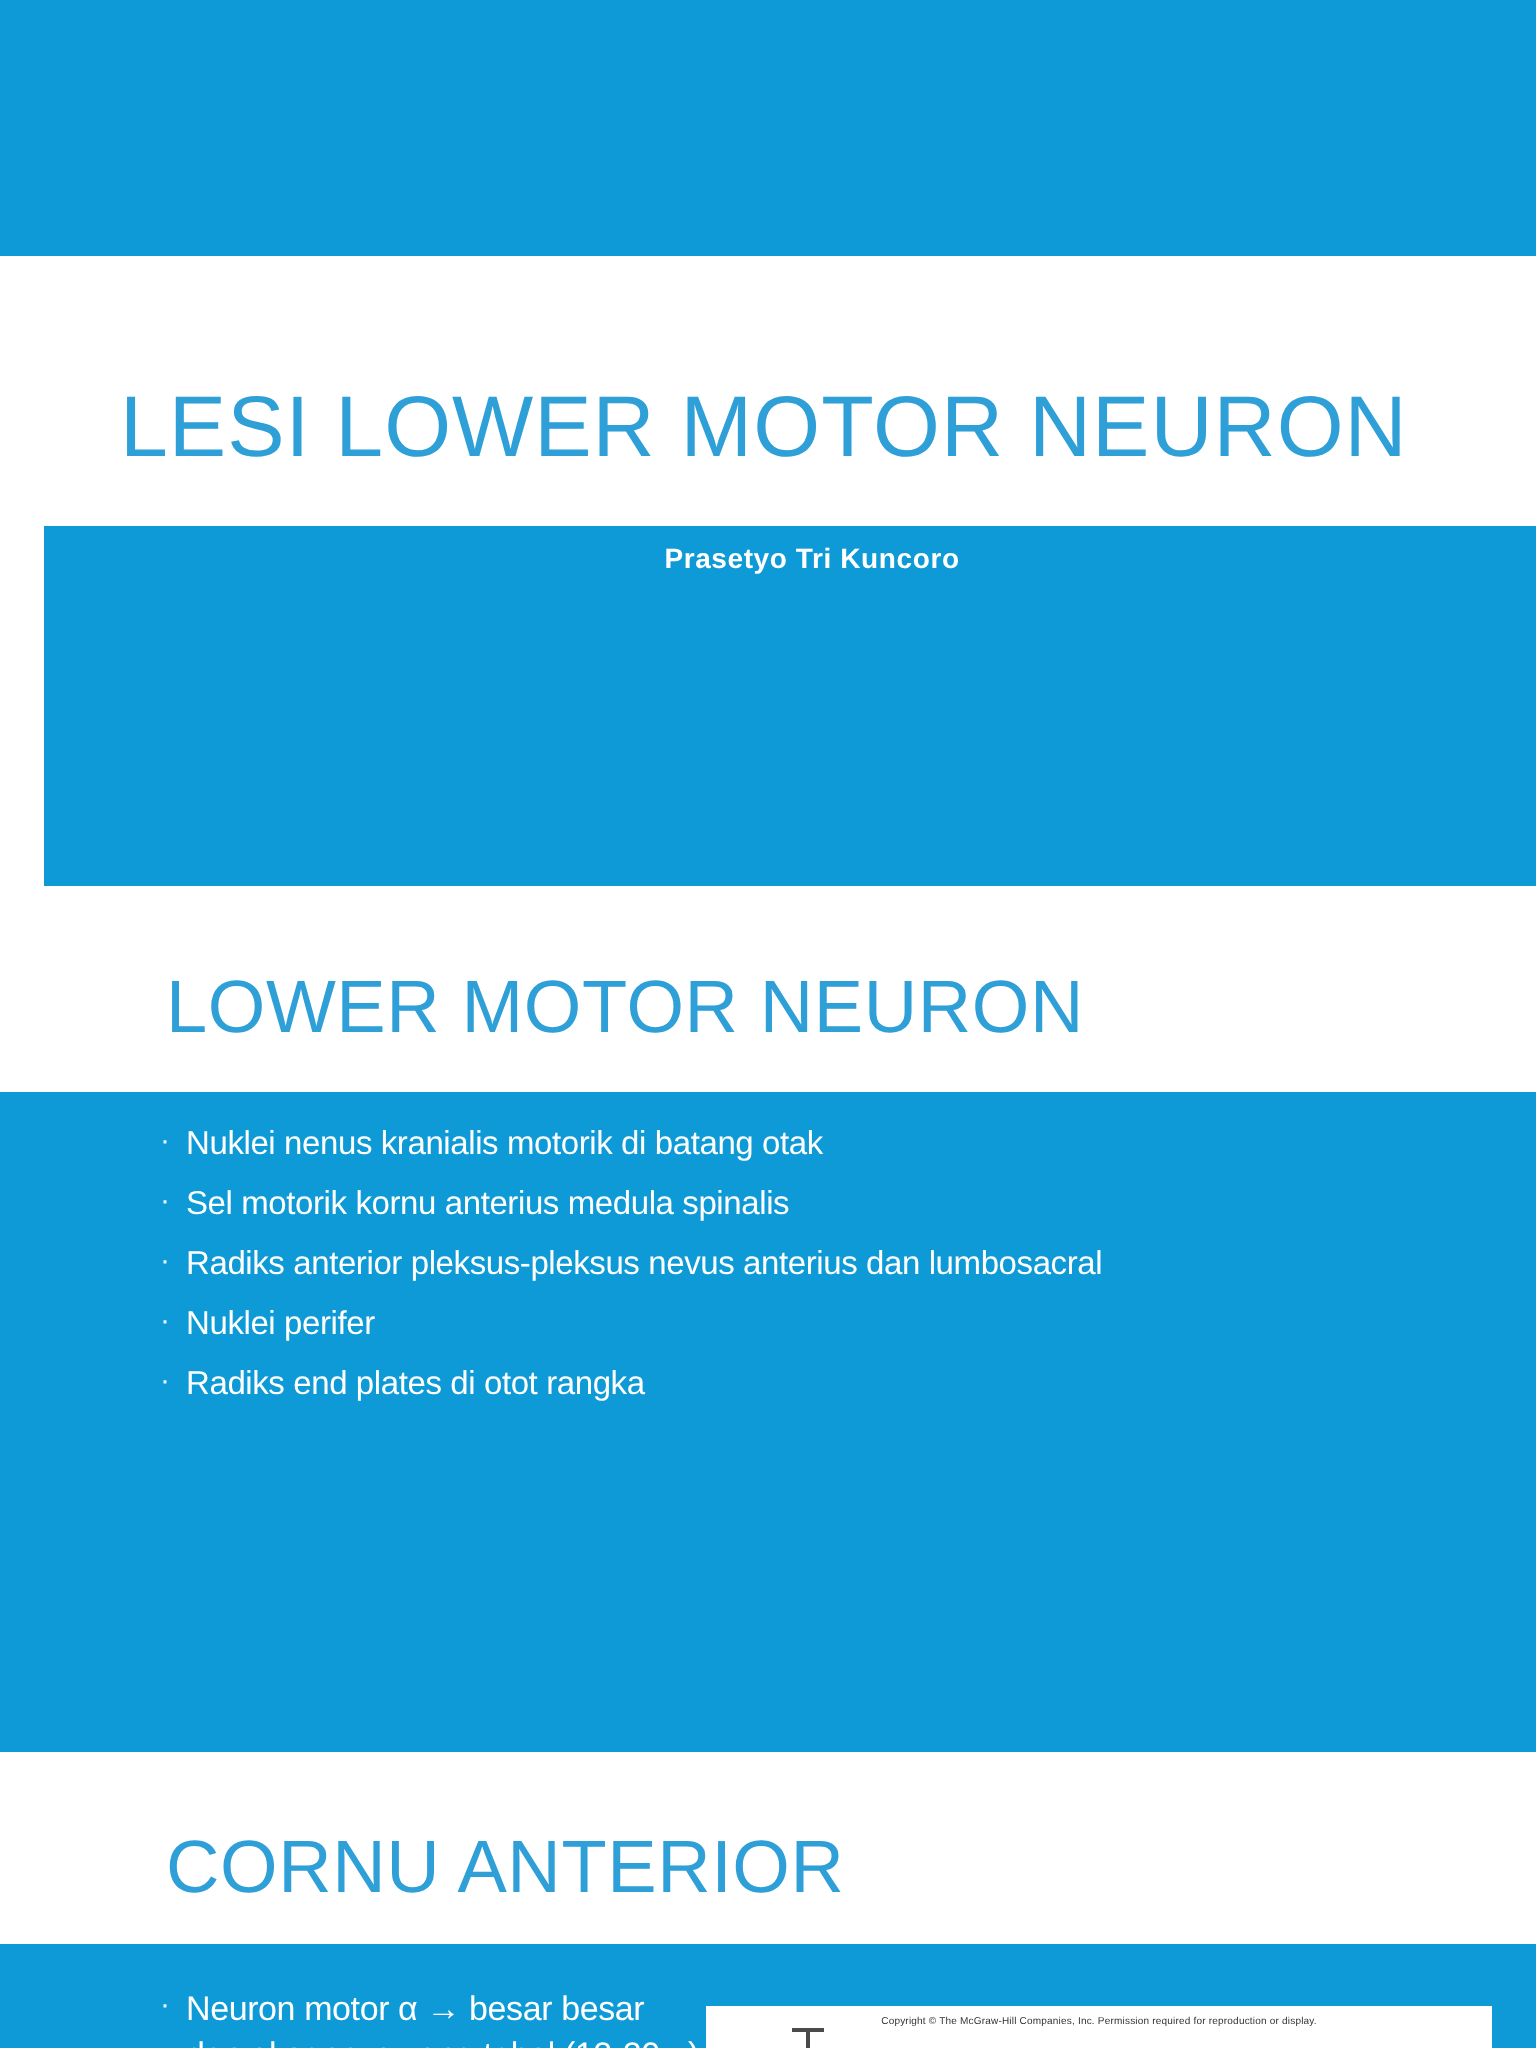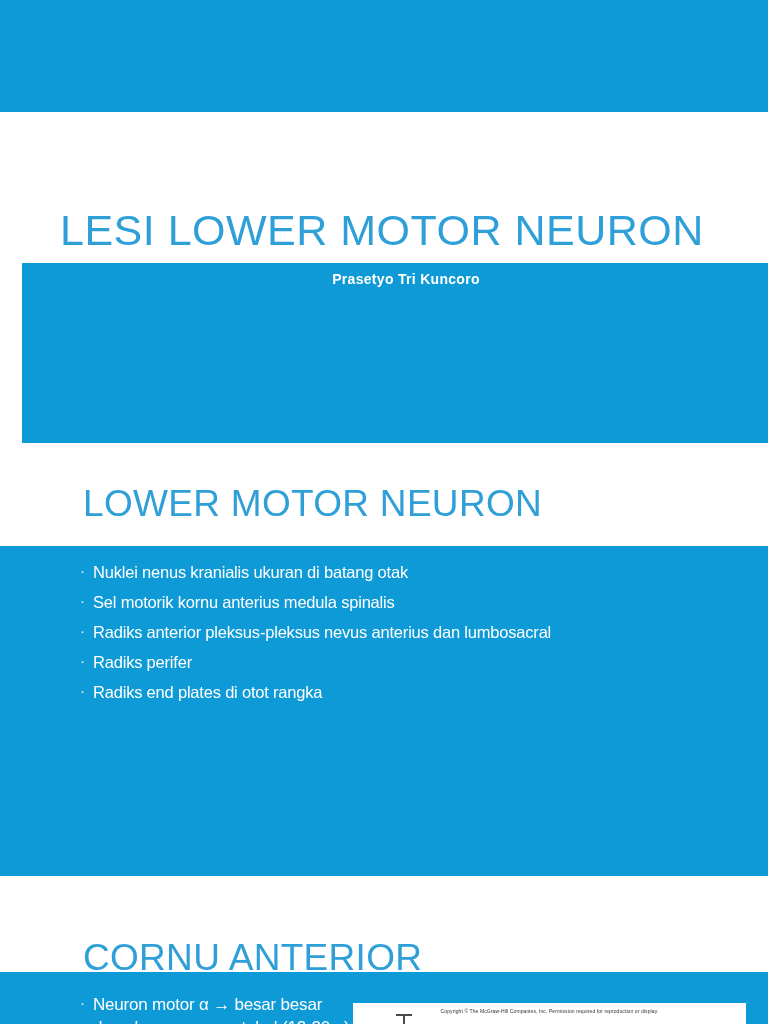--- a/index.html
+++ b/index.html
@@ -13,21 +13,21 @@
     overflow: hidden;
     background: #ffffff;
   }
 
   .band { position: absolute; left: 0; width: 768px; }
   .band.blue { background: #0d9ad6; }
   .band.white { background: #ffffff; }
 
   
   .s1-top    { top: 0;   height: 128px; }
-  .s1-title  { top: 112px; height: 143px; display: flex; align-items: flex-end; }
+  .s1-title  { top: 143px; height: 143px; display: flex; align-items: center; }
   .s1-bottom { top: 263px; height: 240px; margin-left: 22px; }
 
   .title-text {
     color: #2f9fd8;
     font-weight: 400;
     letter-spacing: 0.5px;
     white-space: nowrap;
   }
   .s1-title .title-text {
     padding-left: 60px;
@@ -77,21 +77,21 @@
   }
   .bullet-dot {
     width: 13px;
     flex: 0 0 13px;
     font-size: 15px;
     line-height: 16px;
     color: #eaf6fc;
   }
 
   
-  .s3-title  { top: 876px; height: 96px; margin-top: 24px; }
+  .s3-title  { top: 876px; height: 96px; }
   .s3-body   { top: 972px; height: 52px; }
   .s3-title .slide-heading { top: 37px; }
 
   .s3-bullet {
     position: absolute;
     left: 80px;
     top: 21px;
     width: 280px;
     display: flex;
     align-items: flex-start;
@@ -157,33 +157,33 @@
   </div>
 
   <div class="band white s2-title">
     <div class="slide-heading">LOWER MOTOR NEURON</div>
   </div>
 
   <div class="band blue s2-body">
     <ul class="bullet-list">
       <li class="bullet-row">
         <span class="bullet-dot">·</span>
-        <span>Nuklei nenus kranialis ukuran di batang otak</span>
+        <span>Nuklei nenus kranialis motorik di batang otak</span>
       </li>
       <li class="bullet-row">
         <span class="bullet-dot">·</span>
         <span>Sel motorik kornu anterius medula spinalis</span>
       </li>
       <li class="bullet-row">
         <span class="bullet-dot">·</span>
         <span>Radiks anterior pleksus-pleksus nevus anterius dan lumbosacral</span>
       </li>
       <li class="bullet-row">
         <span class="bullet-dot">·</span>
-        <span>Radiks perifer</span>
+        <span>Nuklei perifer</span>
       </li>
       <li class="bullet-row">
         <span class="bullet-dot">·</span>
         <span>Radiks end plates di otot rangka</span>
       </li>
     </ul>
   </div>
 
   <div class="band white s3-title">
     <div class="slide-heading">CORNU ANTERIOR</div>

